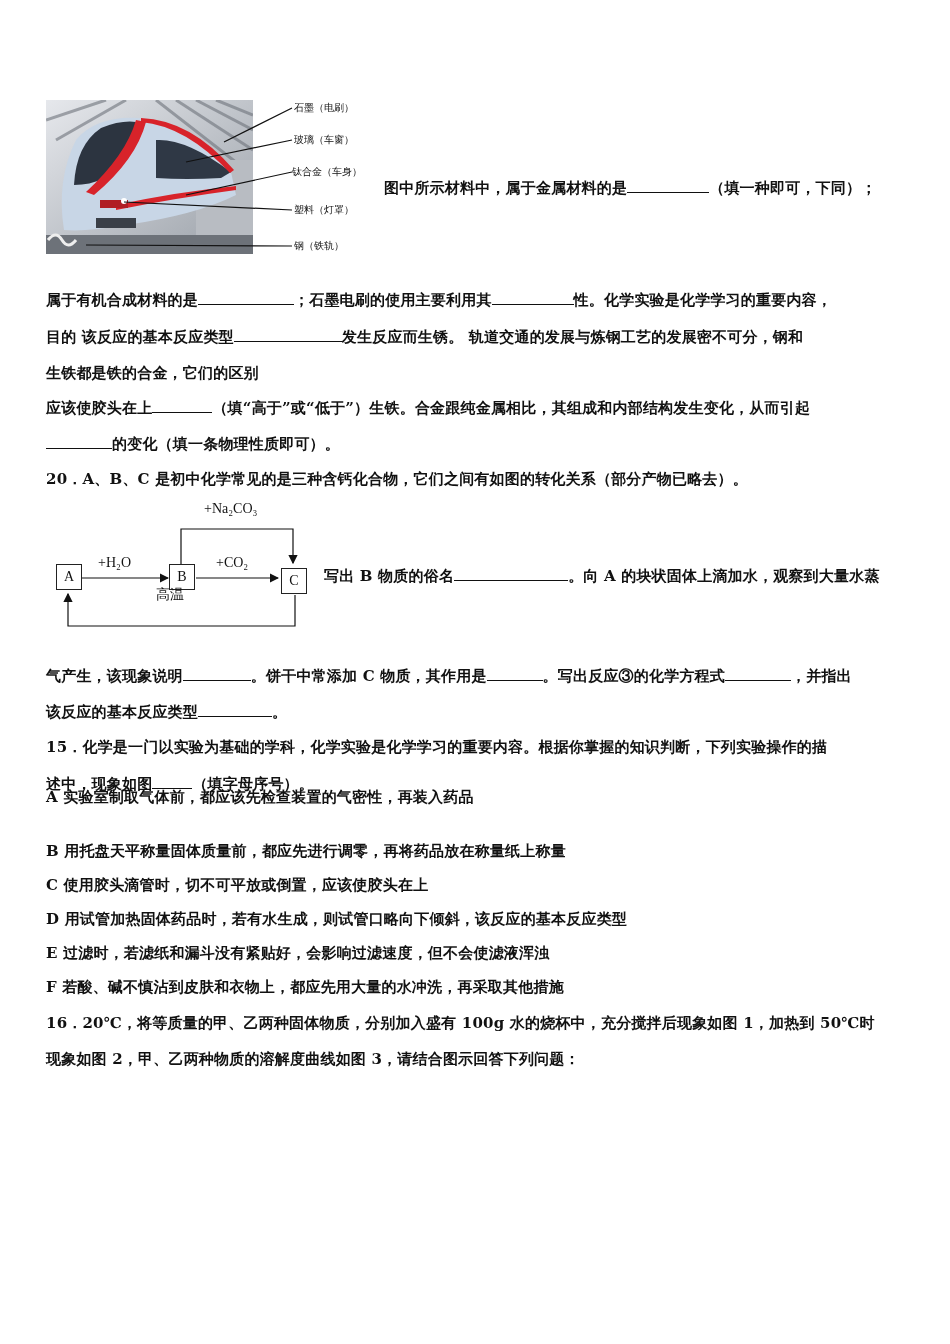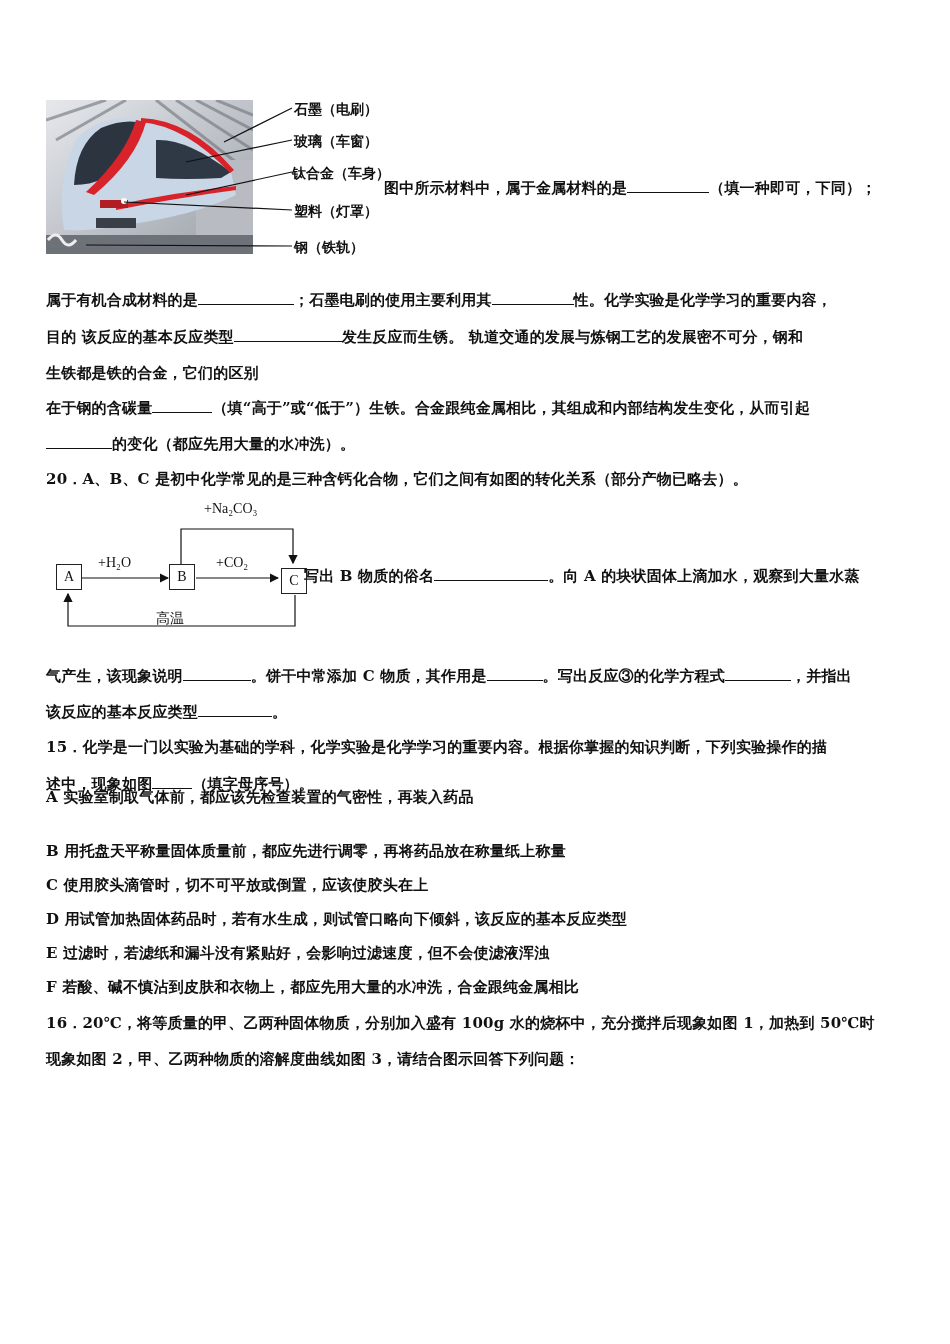--- a/index.html
+++ b/index.html
@@ -2,21 +2,21 @@
 <html><head>
 <meta charset="utf-8">
 <style>
   html, body { margin:0; padding:0; background:#ffffff; }
   body { width:950px; height:1344px; position:relative; overflow:hidden;
          font-family:"DejaVu Serif", "Liberation Serif", serif; color:#111; }
   .line { position:absolute; left:46px; font-size:15px; font-weight:bold; white-space:nowrap; letter-spacing:0.2px; }
   .blank { display:inline-block; border-bottom:1.3px solid #111; height:14px; vertical-align:baseline; }
   .figure { position:absolute; left:46px; top:100px; width:330px; height:156px; }
   .photo { position:absolute; left:0; top:0; width:207px; height:154px; overflow:hidden; background:#c9ccd2; }
-  .lbl { position:absolute; font-size:14px; font-weight:bold; white-space:nowrap; }
+  .lbl { position:absolute; font-size:10px; font-weight:normal; white-space:nowrap; }
   .diagram { position:absolute; left:50px; top:498px; width:260px; height:135px; }
   .box { position:absolute; border:1.2px solid #222; width:24px; height:24px; text-align:center; line-height:24px; font-size:14px; background:#fff; font-family:"Liberation Serif", serif; }
   .dlbl { position:absolute; font-size:14px; font-family:"Liberation Serif", serif; white-space:nowrap;text-align:center; }
 </style>
 </head>
 <body>
 
 <div class="figure">
   <div class="photo">
     <svg width="207" height="154" viewBox="0 0 207 154">
@@ -69,24 +69,24 @@
   <span>图中所示材料中，属于金属材料的是</span><span class="blank" style="width:82px"></span><span>（填一种即可，下同）；</span>
 </div>
 <div class="line" style="top:290px">
   <span>属于有机合成材料的是</span><span class="blank" style="width:96px"></span><span>；石墨电刷的使用主要利用其</span><span class="blank" style="width:82px"></span><span>性。化学实验是化学学习的重要内容，</span>
 </div>
 <div class="line" style="top:327px">
   <span>目的  该反应的基本反应类型</span><span class="blank" style="width:108px"></span><span>发生反应而生锈。  轨道交通的发展与炼钢工艺的发展密不可分，钢和</span>
 </div>
 <div class="line" style="top:364px">生铁都是铁的合金，它们的区别</div>
 <div class="line" style="top:398px">
-  <span>在于钢的含碳量</span><span class="blank" style="width:60px"></span><span>（填“高于”或“低于”）生铁。合金跟纯金属相比，其组成和内部结构发生变化，从而引起</span>
+  <span>应该使胶头在上</span><span class="blank" style="width:60px"></span><span>（填“高于”或“低于”）生铁。合金跟纯金属相比，其组成和内部结构发生变化，从而引起</span>
 </div>
 <div class="line" style="top:434px">
-  <span class="blank" style="width:66px"></span><span>的变化（都应先用大量的水冲洗）。</span>
+  <span class="blank" style="width:66px"></span><span>的变化（填一条物理性质即可）。</span>
 </div>
 
 <div class="line" style="top:470px">20．A、B、C 是初中化学常见的是三种含钙化合物，它们之间有如图的转化关系（部分产物已略去）。</div>
 
 <div class="diagram">
   <svg style="position:absolute;left:0;top:0" width="260" height="135">
     <defs>
       <marker id="ah" markerWidth="8" markerHeight="8" refX="7" refY="4" orient="auto">
         <path d="M0,0 L8,4 L0,8 Z" fill="#111"></path>
       </marker>
@@ -97,38 +97,38 @@
       <polyline points="131,66 131,31 243,31 243,65" marker-end="url(#ah)"></polyline>
       <polyline points="245,97 245,128 18,128 18,96" marker-end="url(#ah)"></polyline>
     </g>
   </svg>
   <div class="box" style="left:6px;top:66px">A</div>
   <div class="box" style="left:119px;top:66px">B</div>
   <div class="box" style="left:231px;top:70px">C</div>
   <span class="dlbl" style="left:48px;top:57px">+H₂O</span>
   <span class="dlbl" style="left:166px;top:57px">+CO₂</span>
   <span class="dlbl" style="left:154px;top:3px">+Na₂CO₃</span>
-  <span class="dlbl" style="left:106px;top:112px;font-family:'DejaVu Sans',sans-serif">高温</span>
+  <span class="dlbl" style="left:106px;top:88px;font-family:'DejaVu Sans',sans-serif">高温</span>
 </div>
 
-<div class="line" style="left:304px;top:566px">
+<div class="line" style="left:324px;top:566px">
   <span>写出 B 物质的俗名</span><span class="blank" style="width:114px"></span><span>。向 A 的块状固体上滴加水，观察到大量水蒸</span>
 </div>
 <div class="line" style="top:666px">
   <span>气产生，该现象说明</span><span class="blank" style="width:68px"></span><span>。饼干中常添加 C 物质，其作用是</span><span class="blank" style="width:56px"></span><span>。写出反应③的化学方程式</span><span class="blank" style="width:66px"></span><span>，并指出</span>
 </div>
 <div class="line" style="top:702px">
   <span>该反应的基本反应类型</span><span class="blank" style="width:74px"></span><span>。</span>
 </div>
 
 <div class="line" style="top:738px">15．化学是一门以实验为基础的学科，化学实验是化学学习的重要内容。根据你掌握的知识判断，下列实验操作的描</div>
 <div class="line" style="top:774px">
   <span>述中，现象如图</span><span class="blank" style="width:40px"></span><span>（填字母序号）。</span>
 </div>
 <div class="line" style="top:788px">A 实验室制取气体前，都应该先检查装置的气密性，再装入药品</div>
 <div class="line" style="top:842px">B 用托盘天平称量固体质量前，都应先进行调零，再将药品放在称量纸上称量</div>
 <div class="line" style="top:876px">C 使用胶头滴管时，切不可平放或倒置，应该使胶头在上</div>
 <div class="line" style="top:910px">D 用试管加热固体药品时，若有水生成，则试管口略向下倾斜，该反应的基本反应类型</div>
 <div class="line" style="top:944px">E 过滤时，若滤纸和漏斗没有紧贴好，会影响过滤速度，但不会使滤液浑浊</div>
-<div class="line" style="top:978px">F 若酸、碱不慎沾到皮肤和衣物上，都应先用大量的水冲洗，合金跟纯金属相比</div>
+<div class="line" style="top:978px">F 若酸、碱不慎沾到皮肤和衣物上，都应先用大量的水冲洗，再采取其他措施</div>
 
 <div class="line" style="top:1014px">16．20℃，将等质量的甲、乙两种固体物质，分别加入盛有 100g 水的烧杯中，充分搅拌后现象如图 1，加热到 50℃时</div>
 <div class="line" style="top:1050px">现象如图 2，甲、乙两种物质的溶解度曲线如图 3，请结合图示回答下列问题：</div>
 
 </body></html>

